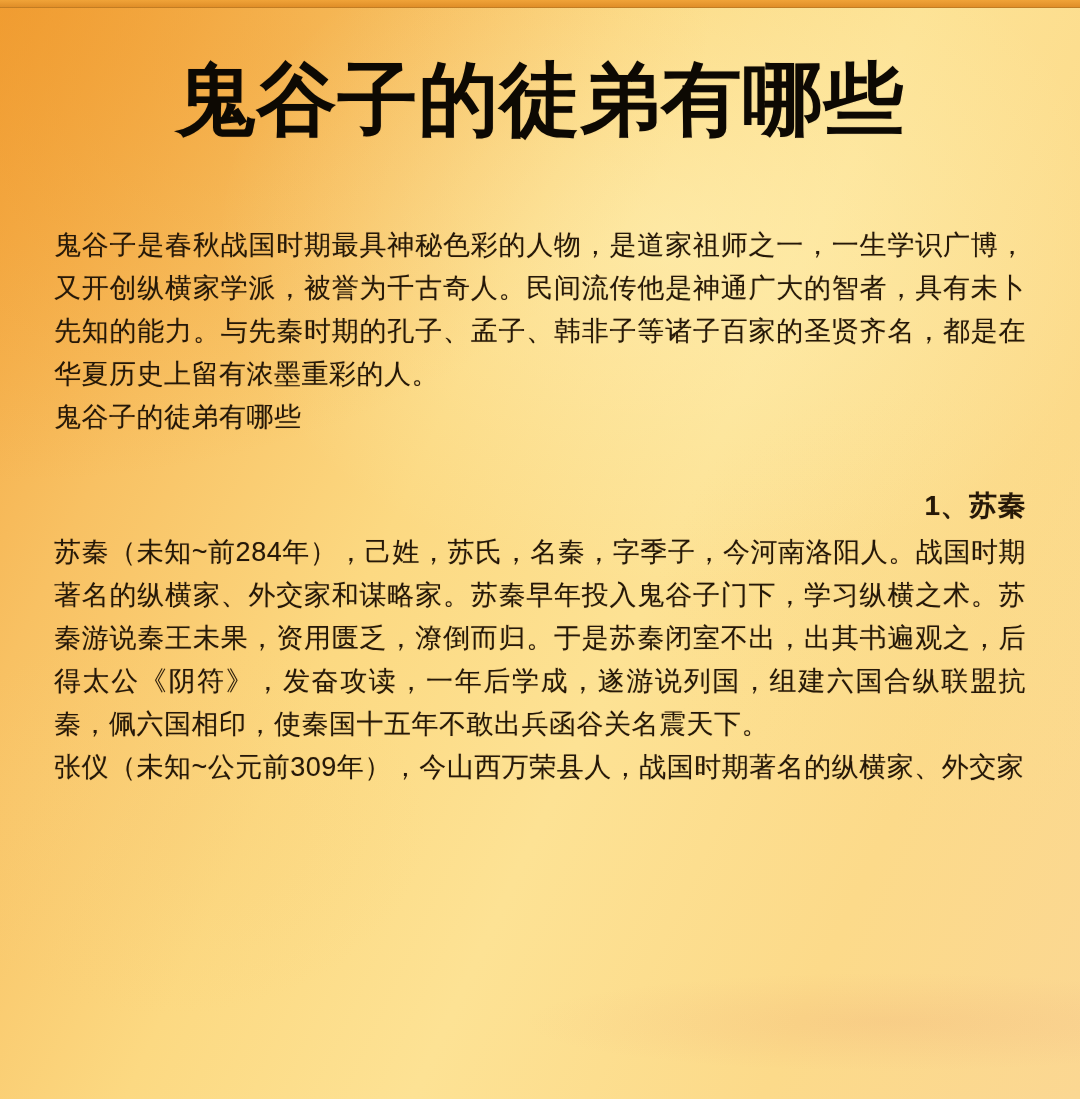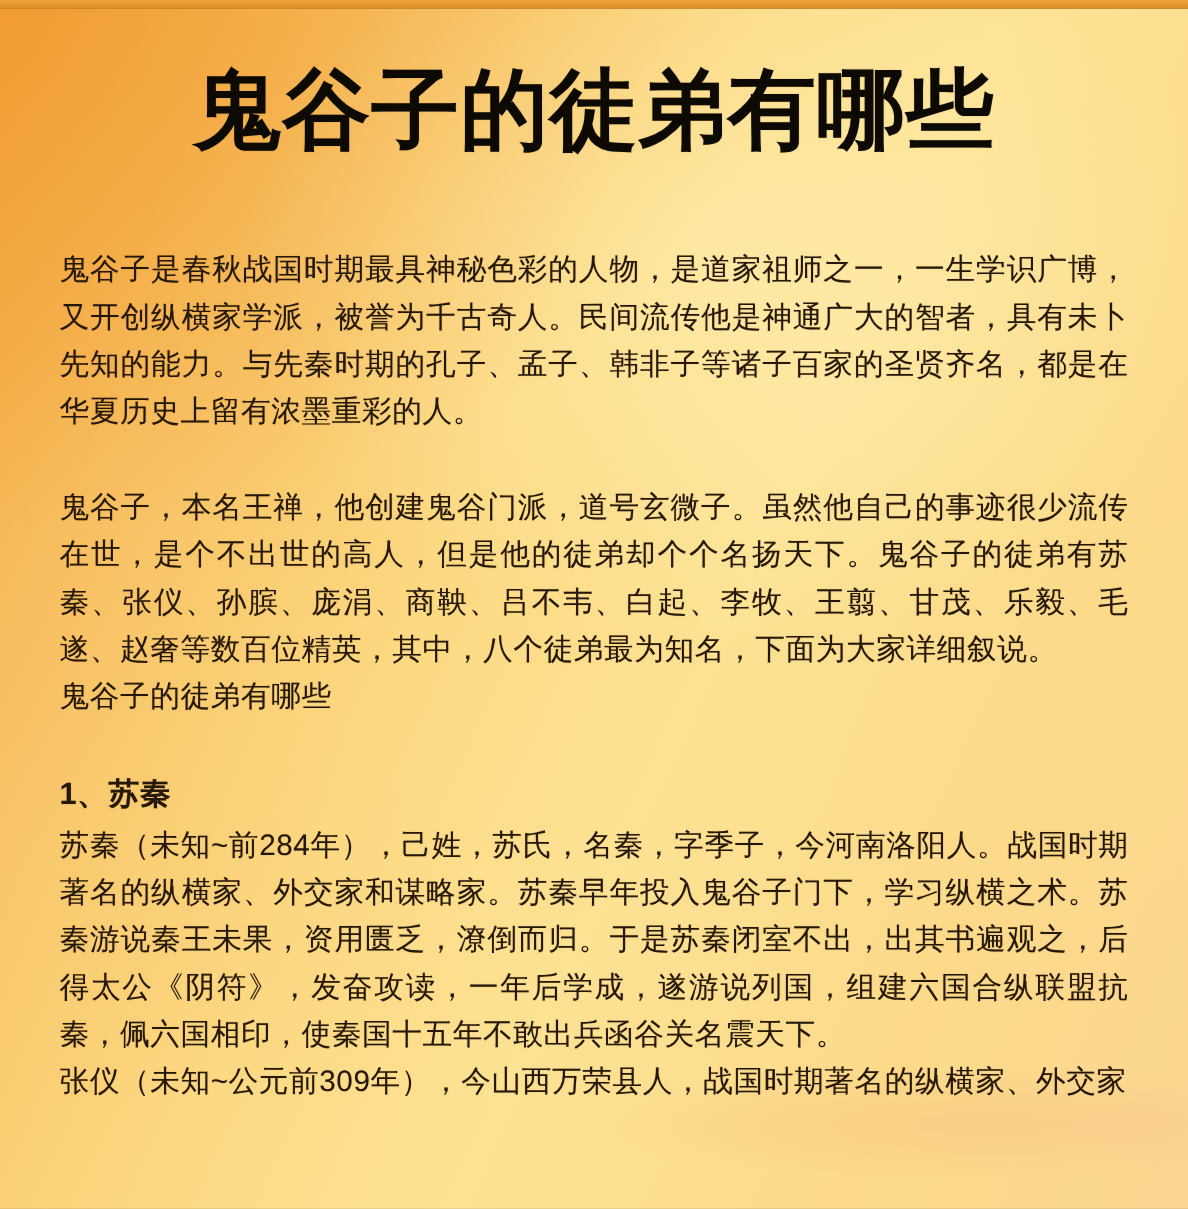--- a/index.html
+++ b/index.html
@@ -58,35 +58,35 @@
   .para + .para { margin-top: 44px; }
   .tail-line { text-align: left; }
 
   .sec-heading {
     margin: 45px 0 4px;
     font-size: 28px;
     line-height: 43px;
     font-weight: 700;
     letter-spacing: 0.5px;
     text-shadow: 0 0 1px rgba(50, 25, 0, 0.30);
+    text-align: right;
   }
 </style>
 </head>
 <body>
 
 <div class="page">
   <div class="top-strip"></div>
 
   <h1 class="title">鬼谷子的徒弟有哪些</h1>
 
   <div class="content">
 
     <p class="para first">鬼谷子是春秋战国时期最具神秘色彩的人物，是道家祖师之一，一生学识广博，又开创纵横家学派，被誉为千古奇人。民间流传他是神通广大的智者，具有未卜先知的能力。与先秦时期的孔子、孟子、韩非子等诸子百家的圣贤齐名，都是在华夏历史上留有浓墨重彩的人。</p>
 
-    <p class="para">鬼谷子，本名王禅，他创建鬼谷门派，道号玄微子。虽然他自己的事迹很少流传在世，是个不出世的高人，但是他的徒弟却个个名扬天下。鬼谷子的徒弟有苏秦、张仪、孙膑、庞涓、商鞅、吕不韦、白起、李牧、王翦、甘茂、乐毅、毛遂、赵奢等数百位精英，其中，八个徒弟最为知名，下面为大家详细叙说。</p>
 
     <div class="tail-line">鬼谷子的徒弟有哪些</div>
 
     <h2 class="sec-heading">1、苏秦</h2>
 
     <p class="sec-body">苏秦（未知~前284年），己姓，苏氏，名秦，字季子，今河南洛阳人。战国时期著名的纵横家、外交家和谋略家。苏秦早年投入鬼谷子门下，学习纵横之术。苏秦游说秦王未果，资用匮乏，潦倒而归。于是苏秦闭室不出，出其书遍观之，后得太公《阴符》，发奋攻读，一年后学成，遂游说列国，组建六国合纵联盟抗秦，佩六国相印，使秦国十五年不敢出兵函谷关名震天下。</p>
 
 
     <p class="sec-body">张仪（未知~公元前309年），今山西万荣县人，战国时期著名的纵横家、外交家</p>
 

